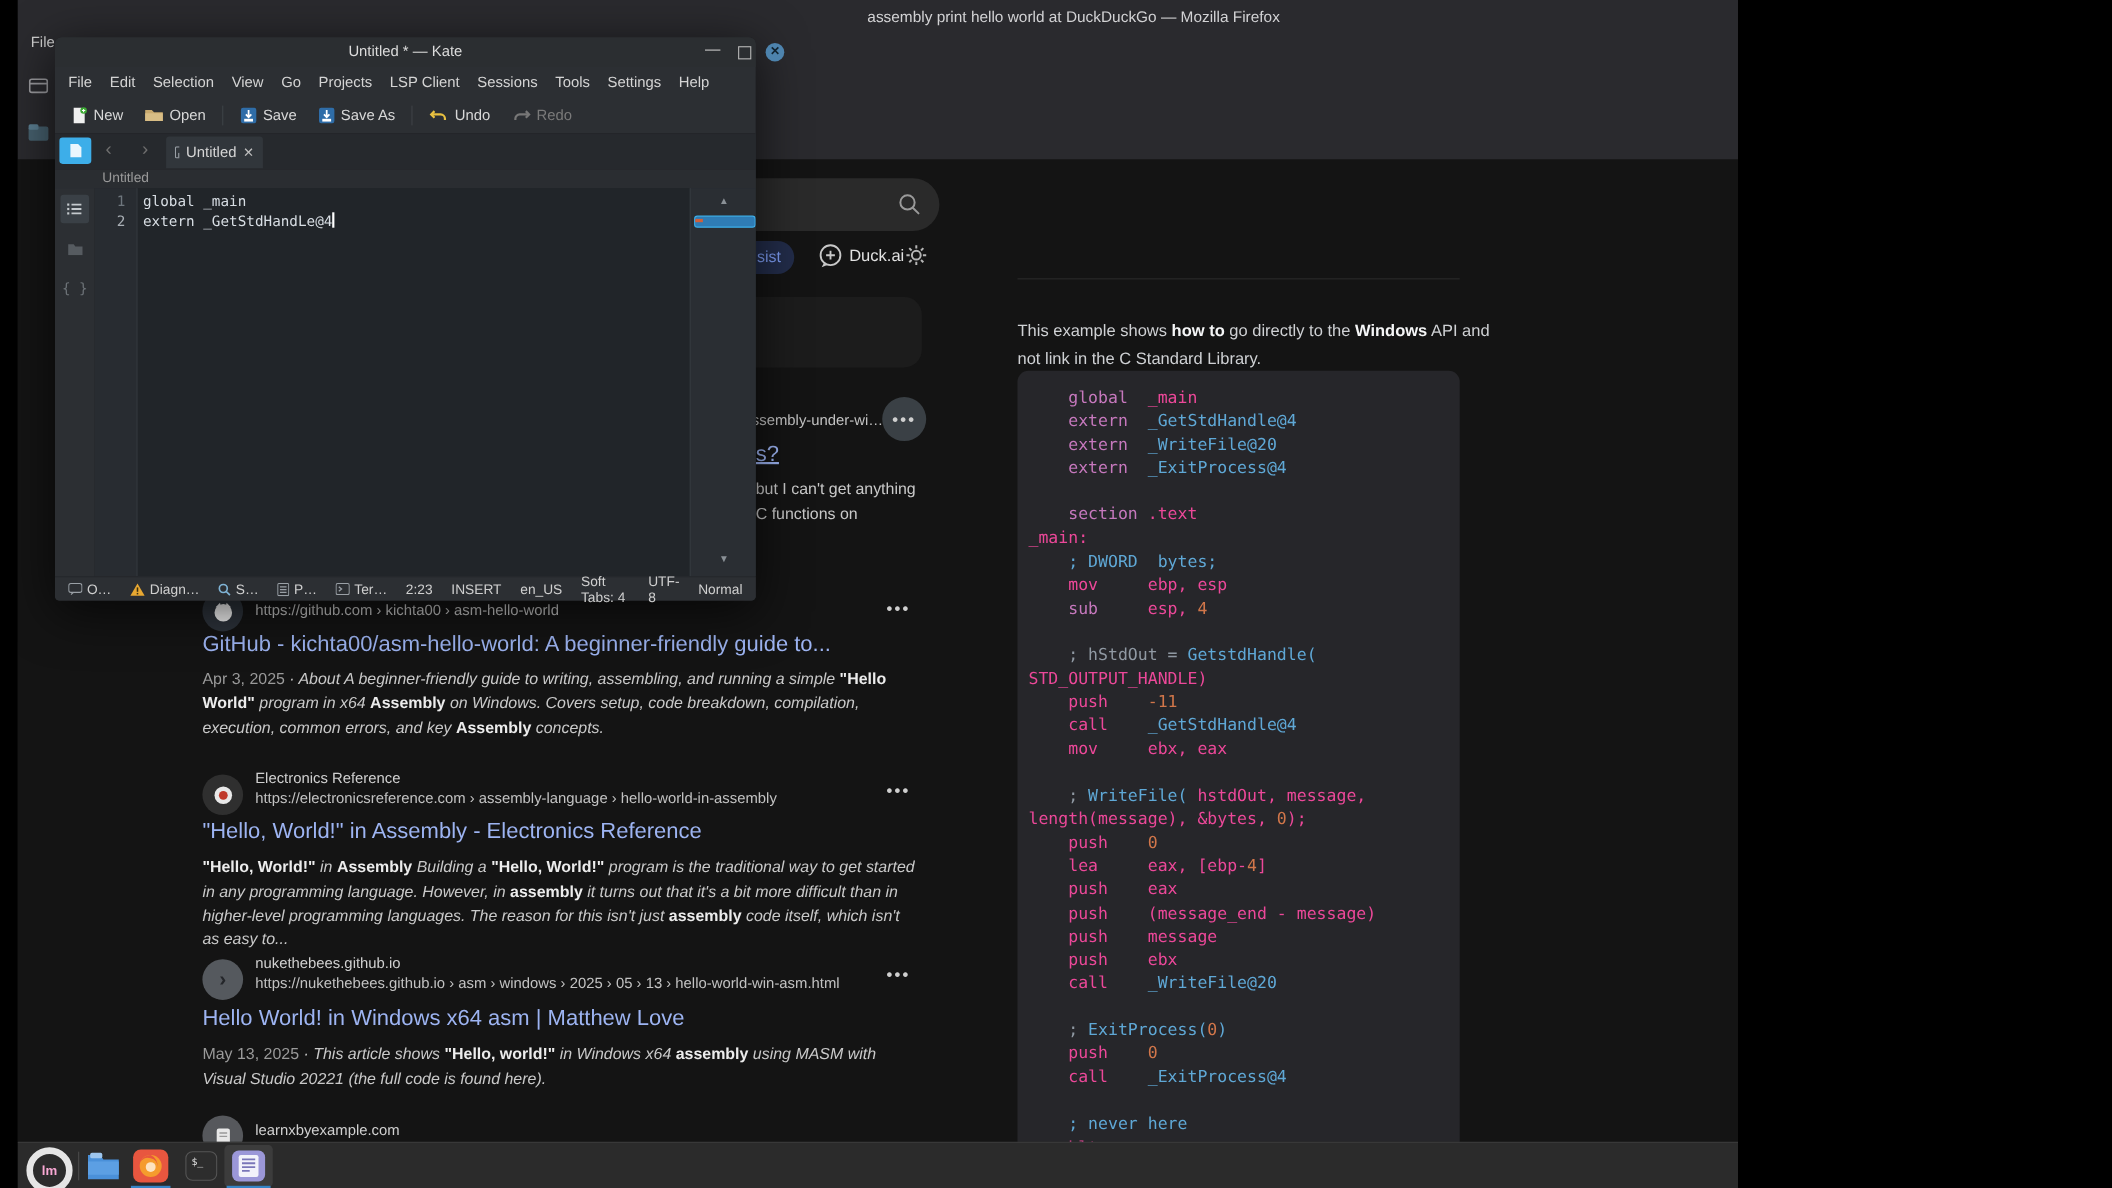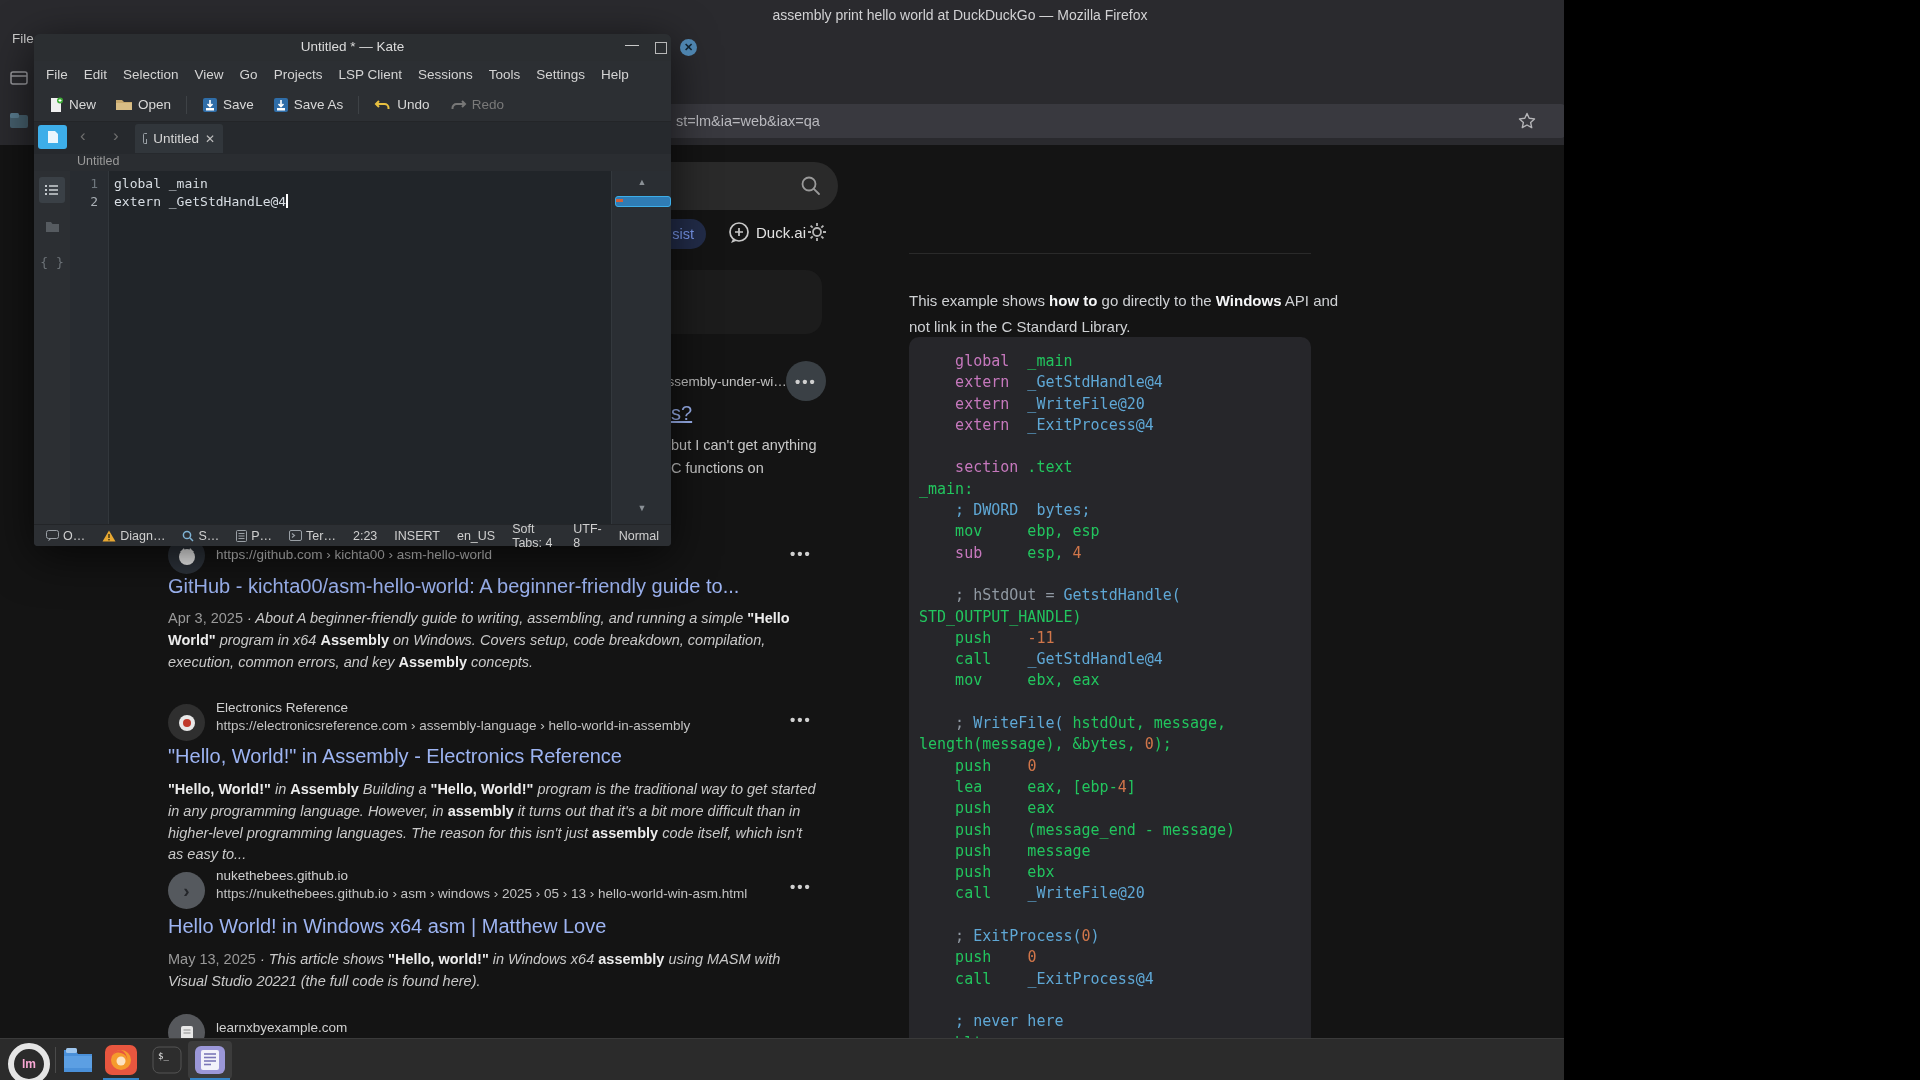--- a/index.html
+++ b/index.html
@@ -1,17 +1,17 @@
 <!DOCTYPE html>
 <html><head>
 <meta charset="utf-8">
 <style>
   html,body{margin:0;padding:0;background:#000;}
   #screen{position:relative;width:1564px;height:1080px;overflow:hidden;background:#141414;
-          font-family:"Liberation Sans",sans-serif;-webkit-font-smoothing:antialiased;}
+          font-family:"Liberation Sans",sans-serif;margin-left:16px;-webkit-font-smoothing:antialiased;}
   .abs{position:absolute;}
   .nowrap{white-space:nowrap;}
 
   
   .ff-chrome{left:0;top:0;width:1920px;height:145px;background:#2a2a2e;z-index:1;}
   .ff-title{width:100%;top:7px;text-align:center;color:#d2d2d4;font-size:14px;}
   .winbtn{color:#c9c9c9;font-size:15px;}
   .ff-close{width:18px;height:18px;border-radius:50%;background:#cfcfcf;color:#2a2a2a;
             font-size:12px;line-height:18px;text-align:center;font-weight:bold;}
   .ff-maxbox{width:10px;height:10px;border:1.5px solid #c9c9c9;}
@@ -43,21 +43,21 @@
   .favicon{width:37px;height:37px;border-radius:50%;display:flex;align-items:center;justify-content:center;}
   .intro{font-size:15px;line-height:26px;width:434px;}
   .intro .sp-p{color:#cfd1d4;}
   .intro .sp-b{color:#f5f6f7;font-weight:700;}
   .codeblock{background:#26262a;border-radius:10px;width:402px;}
   .code{font-family:"DejaVu Sans Mono",monospace;font-size:15px;line-height:21.3px;white-space:pre;
         padding:14px 0 14px 10px;}
   .code .sp-k{color:#c678bd;}
   .code .sp-b{color:#5fa8d6;}
   .code .sp-o{color:#d1764a;}
-  .code .sp-p{color:#22c55e;}
+  .code .sp-p{color:#ec4899;}
   .code .sp-g{color:#9099a3;}
   .share-btn{background:#3a3a3a;border-radius:8px;width:148px;height:40px;color:#f0f0f0;font-size:14.5px;
              display:flex;align-items:center;justify-content:center;}
   .divline{background:#2a2a2a;height:1px;}
 
   
   .kate{left:34px;top:34px;width:637px;height:512px;background:#2c2f33;z-index:10;
         border-radius:6px 6px 4px 4px;box-shadow:0 10px 45px rgba(0,0,0,.65);font-size:13.5px;color:#d6d6d6;}
   .kate-titlebar{left:0;top:0;width:637px;height:27px;background:#2b2e31;border-radius:6px 6px 0 0;}
   .kate-title{width:100%;top:5px;text-align:center;color:#dcdcdc;font-size:13.5px;}
@@ -117,26 +117,20 @@
 
     <svg class="abs" style="left:10px;top:70px;" width="18" height="16">
         <rect x="1" y="2" width="16" height="12" rx="2" fill="none" stroke="#9a9a9e" stroke-width="1.5"></rect>
         <line x1="1" y1="6" x2="17" y2="6" stroke="#9a9a9e" stroke-width="1.5"></line>
       </svg>
     <svg class="abs" style="left:8px;top:112px;" width="22" height="18">
         <rect x="2" y="3" width="18" height="13" rx="2" fill="#46606e"></rect>
         <rect x="2" y="1" width="9" height="5" rx="1.5" fill="#5a7d90"></rect>
       </svg>
 
-    <div class="abs urlbar" style="left:560px;top:104px;width:1006px;">
-      <div class="abs urltext nowrap" style="left:116px;top:0;">st=lm&amp;ia=web&amp;iax=qa</div>
-      <svg class="abs" style="left:958px;top:8px;" width="18" height="18">
-          <path d="M9 1.5 L11.2 6.3 16.5 6.9 12.6 10.4 13.7 15.6 9 13 4.3 15.6 5.4 10.4 1.5 6.9 6.8 6.3 Z" fill="none" stroke="#b5b5b8" stroke-width="1.4" stroke-linejoin="round"></path>
-        </svg>
-    </div>
 
     <svg class="abs" style="left:1690px;top:110px;" width="20" height="20">
         <path d="M10 2 v9 M6 8 l4 4 4-4" fill="none" stroke="#c5c5c7" stroke-width="1.8" stroke-linecap="round"></path>
         <path d="M3 16 h14" stroke="#c5c5c7" stroke-width="1.8" stroke-linecap="round"></path>
       </svg>
     <div class="abs signin-pill" style="left:1714px;top:106px;border-radius:14px;">
       <svg width="17" height="17">
           <circle cx="8.5" cy="8.5" r="7.3" fill="none" stroke="#c5c5c7" stroke-width="1.5"></circle>
           <circle cx="8.5" cy="6.8" r="2.4" fill="#c5c5c7"></circle>
           <path d="M3.7 13.5 a5.5 5.5 0 0 1 9.6 0" fill="#c5c5c7"></path>

